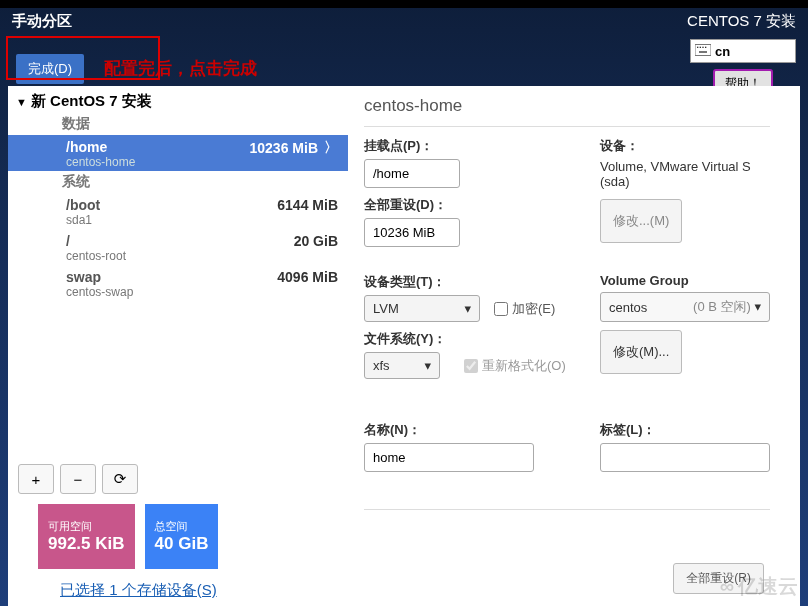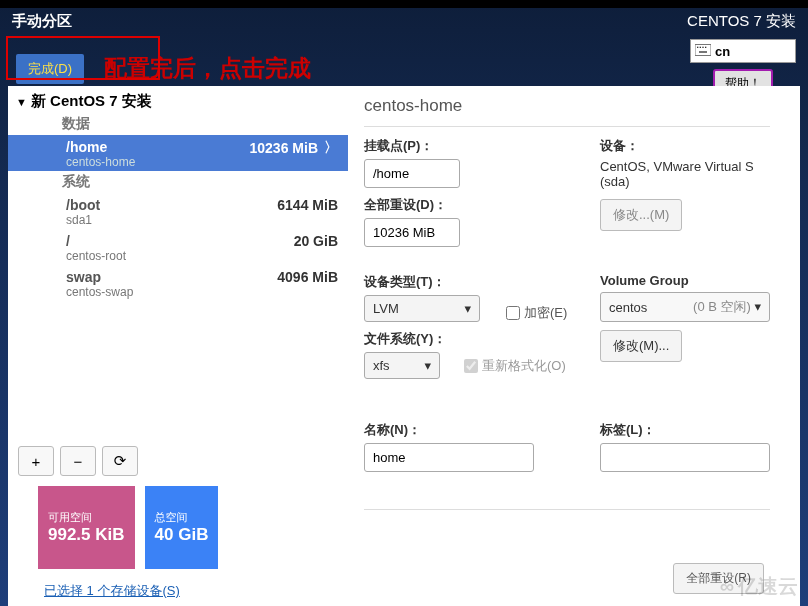--- a/index.html
+++ b/index.html
@@ -3,60 +3,60 @@
 <meta charset="utf-8">
 <style>
   * { margin: 0; padding: 0; box-sizing: border-box; font-family: sans-serif; }
   body { width: 808px; height: 606px; background: linear-gradient(to bottom, #0e1e3a, #142a52 30%, #1e3e7a); overflow: hidden; position: relative; }
   .topbar { background: #000; height: 8px; }
   .header { display: flex; justify-content: space-between; align-items: center; padding: 4px 12px 4px 12px; color: #fff; }
   .header-left { font-size: 15px; font-weight: bold; }
   .header-right { font-size: 15px; }
   .subheader { display: flex; justify-content: space-between; align-items: center; padding: 4px 12px 4px 8px; }
   .redbox { position:absolute; left:6px; top:36px; width:154px; height:44px; border:2px solid #d00; z-index:5; pointer-events:none;}
-  .done-btn { background: #3b71c6; color: #fde047; padding: 6px 12px; border: none; font-size: 13px; border-radius:2px; margin-left:8px;}
-  .red-tip { color: #c00; font-size: 23px; font-weight: bold; margin-left: 20px; }
+  .done-btn { background: #3b71c6; color: #ffffff; padding: 6px 12px; border: none; font-size: 13px; border-radius:2px; margin-left:8px;}
+  .red-tip { color: #c00; font-size: 17px; font-weight: bold; margin-left: 20px; }
   .lang-box { display:flex; align-items:center; gap:6px;flex-direction:column;}
   .lang-input { width:106px; height:24px; border:1px solid #999; background:#fff; padding:2px 4px; font-size:13px; display:flex; align-items:center; gap:4px;}
   .kbd-icon svg { width:16px; height:12px; }
   .help-btn { background:#e2e2e2; border:2px solid #a21caf; padding:4px 10px; font-size:12px; border-radius:3px;text-align:right;}
   .workspace { display:flex; position:absolute; top:86px; left:8px; right:8px; bottom:0; background:#fff; }
   .left-pane { width:350px; display:flex; flex-direction:column; }
   .tree-header { display:flex; align-items:center; padding:6px 8px 2px 8px; font-size:15px; font-weight:bold;}
   .tree-header .tri { font-size:11px; margin-right:4px;}
   .section-label { color:#777; font-size:14px; font-weight:bold; padding:2px 0 2px 54px;}
   .part-row { display:flex; align-items:flex-start; justify-content:space-between; padding:4px 10px 2px 58px; font-size:14px;}
   .part-row .name { display:flex; flex-direction:column; }
   .part-row .name .sub { color:#777; font-size:12px;}
   .part-row .size { font-weight:bold; color:#333; }
   .part-row.selected { background:#4a7bd4; color:#fff; }
   .part-row.selected .sub { color:#cdd; }
   .part-row.selected .size { color:#fff;}
   .part-row .chev { color:#fff; font-weight:bold; margin-left:6px;}
   .toolbar { display:flex; gap:6px; padding:6px 10px; margin-top:auto;}
   .sqbtn { width:36px; height:30px; border:1px solid #bbb; background:#f8f8f8; border-radius:3px; font-size:15px; display:flex; align-items:center; justify-content:center;}
   .disk-boxes { display:flex; gap:10px; padding:4px 10px 4px 30px;}
-  .diskbox { padding:24px 10px; color:#fff; font-size:12px; }
+  .diskbox { padding:15px 10px; color:#fff; font-size:12px; }
   .diskbox.avail { background:#c8568b;}
   .diskbox.total { background:#3b82f6;}
   .diskbox .lbl { font-size:11px;}
   .diskbox .val { font-size:17px; font-weight:bold;}
   .storage-link { padding:8px 10px 6px 36px;}
-  .storage-link span { color:#1a5fb4; text-decoration:underline; font-size:13px;}
+  .storage-link span { color:#1a5fb4; text-decoration:underline; font-size:15px;margin-left:16px;}
   .right-pane { flex:1; padding:10px 30px 10px 16px; position:relative;}
   .rp-title { font-size:17px; color:#555; margin-bottom:10px;}
   .rp-hr-top { border:none; border-top:1px solid #ddd; margin:6px 0 10px 0;}
   .rp-grid { display:grid; grid-template-columns:230px 1fr; column-gap:6px; row-gap:10px; font-size:13px; color:#333;}
   .field-label { font-weight:bold; font-size:13px; margin-bottom:4px;}
   .txt-input { border:1px solid #aaa; border-radius:3px; padding:6px 8px; font-size:13px; width:100%;}
   .txt-input.small { width:96px;}
   .select-box { border:1px solid #aaa; border-radius:3px; padding:5px 8px; background:#f4f4f4; display:flex; justify-content:space-between; align-items:center; font-size:13px;}
   .chkline { display:flex; align-items:center; gap:4px; font-size:13px; color:#555;}
   .chkline input { width:14px; height:14px;}
-  .gbtn { border:1px solid #bbb; background:#f4f4f4; color:#888; padding:6px 12px; border-radius:3px; font-size:13px; display:inline-block;}
+  .gbtn { border:1px solid #bbb; background:#f4f4f4; color:#888; padding:12px 12px; border-radius:3px; font-size:13px; display:inline-block;}
   .vgbox { display:flex; justify-content:space-between; align-items:center; border:1px solid #aaa; border-radius:3px; padding:5px 8px; background:#f8f8f8; font-size:13px;}
   .vgbox .free { color:#888;}
   .bottom-btn-row { position:absolute; bottom:12px; right:36px; background:#f4f4f4; border:1px solid #bbb; padding:6px 12px; border-radius:3px; font-size:12px; color:#555;}
   .rp-hr-bot { position:absolute; bottom:96px; left:16px; right:30px; border:none; border-top:1px solid #ddd;}
   .watermark { position:absolute; bottom:6px; right:10px; color:rgba(0,0,0,0.15); font-size:20px; font-weight:bold; display:flex; align-items:center; gap:4px;}
 </style>
 </head>
 <body>
 
 <div class="topbar"></div>
@@ -150,29 +150,29 @@
     <div class="rp-grid">
       <div>
         <div class="field-label">挂载点(P)：</div>
         <input class="txt-input small" value="/home" style="">
         <div style="height:8px"></div>
         <div class="field-label">全部重设(D)：</div>
         <input class="txt-input small" value="10236 MiB" style="">
       </div>
       <div>
         <div class="field-label">设备：</div>
-        <div style="font-size:13px;color:#333;margin-bottom:10px">CentOS, VMware Virtual S (sda)</div>
+        <div style="font-size:13px;color:#333;margin-bottom:10px">Volume, VMware Virtual S (sda)</div>
         <div class="gbtn">修改...(M)</div>
       </div>
 
       <div style="grid-column:1/3;height:6px"></div>
 
       <div>
         <div class="field-label">设备类型(T)：</div>
-        <div style="display:flex;gap:26px;align-items:flex-end;">
+        <div style="display:flex;gap:14px;align-items:center;">
           <div class="select-box" style="width:116px">
               <span>LVM</span>
               <span>▾</span>
             </div>
           <label class="chkline">
               <input type="checkbox" style="">
               <span>加密(E)</span>
             </label>
         </div>
         <div style="height:8px"></div>

